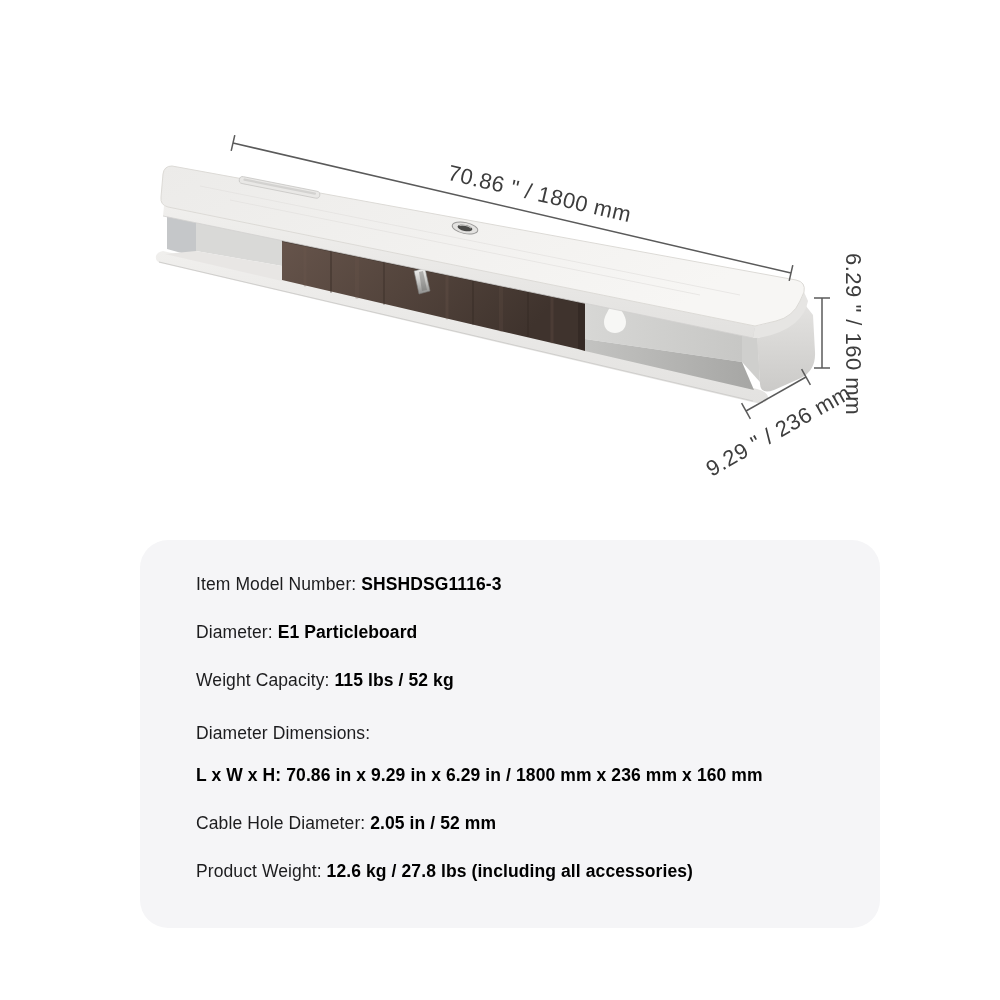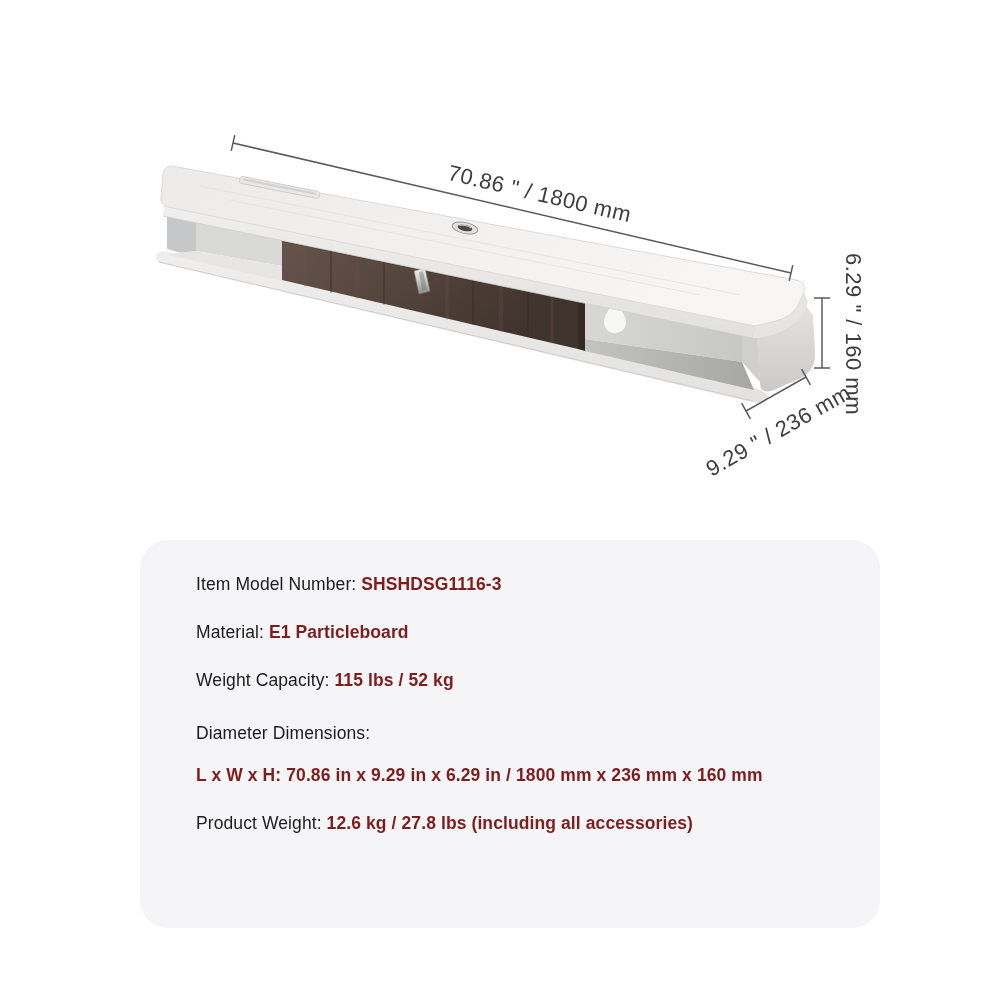--- a/index.html
+++ b/index.html
@@ -15,21 +15,21 @@
   .specs{
     position:absolute;left:140px;top:540px;width:740px;height:388px;
     background:#f5f5f7;border-radius:28px;box-sizing:border-box;
     padding:34px 34px 0 56px;
   }
   .row{
     font-size:17.5px;line-height:21px;margin-bottom:27px;
     color:#1c1c1e;letter-spacing:.1px;white-space:nowrap;
   }
   .row .lbl{margin-right:.28em;margin-top:32px;}
-  .row .val{color:#7f1d1d;font-weight:700;}
+  .row .val{color:#000000;font-weight:700;}
   .row.stacked{white-space:normal;}
   .row.stacked .lbl{display:block;margin-right:0;}
   .row.stacked .val{display:block;margin-top:21px;}
 </style>
 </head>
 <body>
 
 <div class="stage">
 
   <svg class="product-svg" viewBox="0 0 1000 530">
@@ -153,27 +153,30 @@
       <path d="M801.6,369.2 L810.4,384.8"></path>
     </g>
     <text class="dim-text" x="782" y="437" text-anchor="middle" transform="rotate(-29.5 782 437)">9.29 " / 236 mm</text>
   </svg>
 
   <section class="specs">
     <div class="row">
       <span class="lbl">Item Model Number:</span><span class="val">SHSHDSG1116-3</span>
     </div>
     <div class="row">
-      <span class="lbl">Material:</span><span class="val">E1 Particleboard</span>
+      <span class="lbl">Diameter:</span><span class="val">E1 Particleboard</span>
     </div>
     <div class="row">
       <span class="lbl">Weight Capacity:</span><span class="val">115 lbs / 52 kg</span>
     </div>
     <div class="row stacked">
       <span class="lbl">Diameter Dimensions:</span>
         <span class="val">L x W x H: 70.86 in x 9.29 in x 6.29 in / 1800 mm x 236 mm x 160 mm</span>
     </div>
     <div class="row">
+      <span class="lbl">Cable Hole Diameter:</span><span class="val">2.05 in / 52 mm</span>
+    </div>
+    <div class="row">
       <span class="lbl">Product Weight:</span><span class="val">12.6 kg / 27.8 lbs (including all accessories)</span>
     </div>
   </section>
 
 </div>
 
 </body></html>

